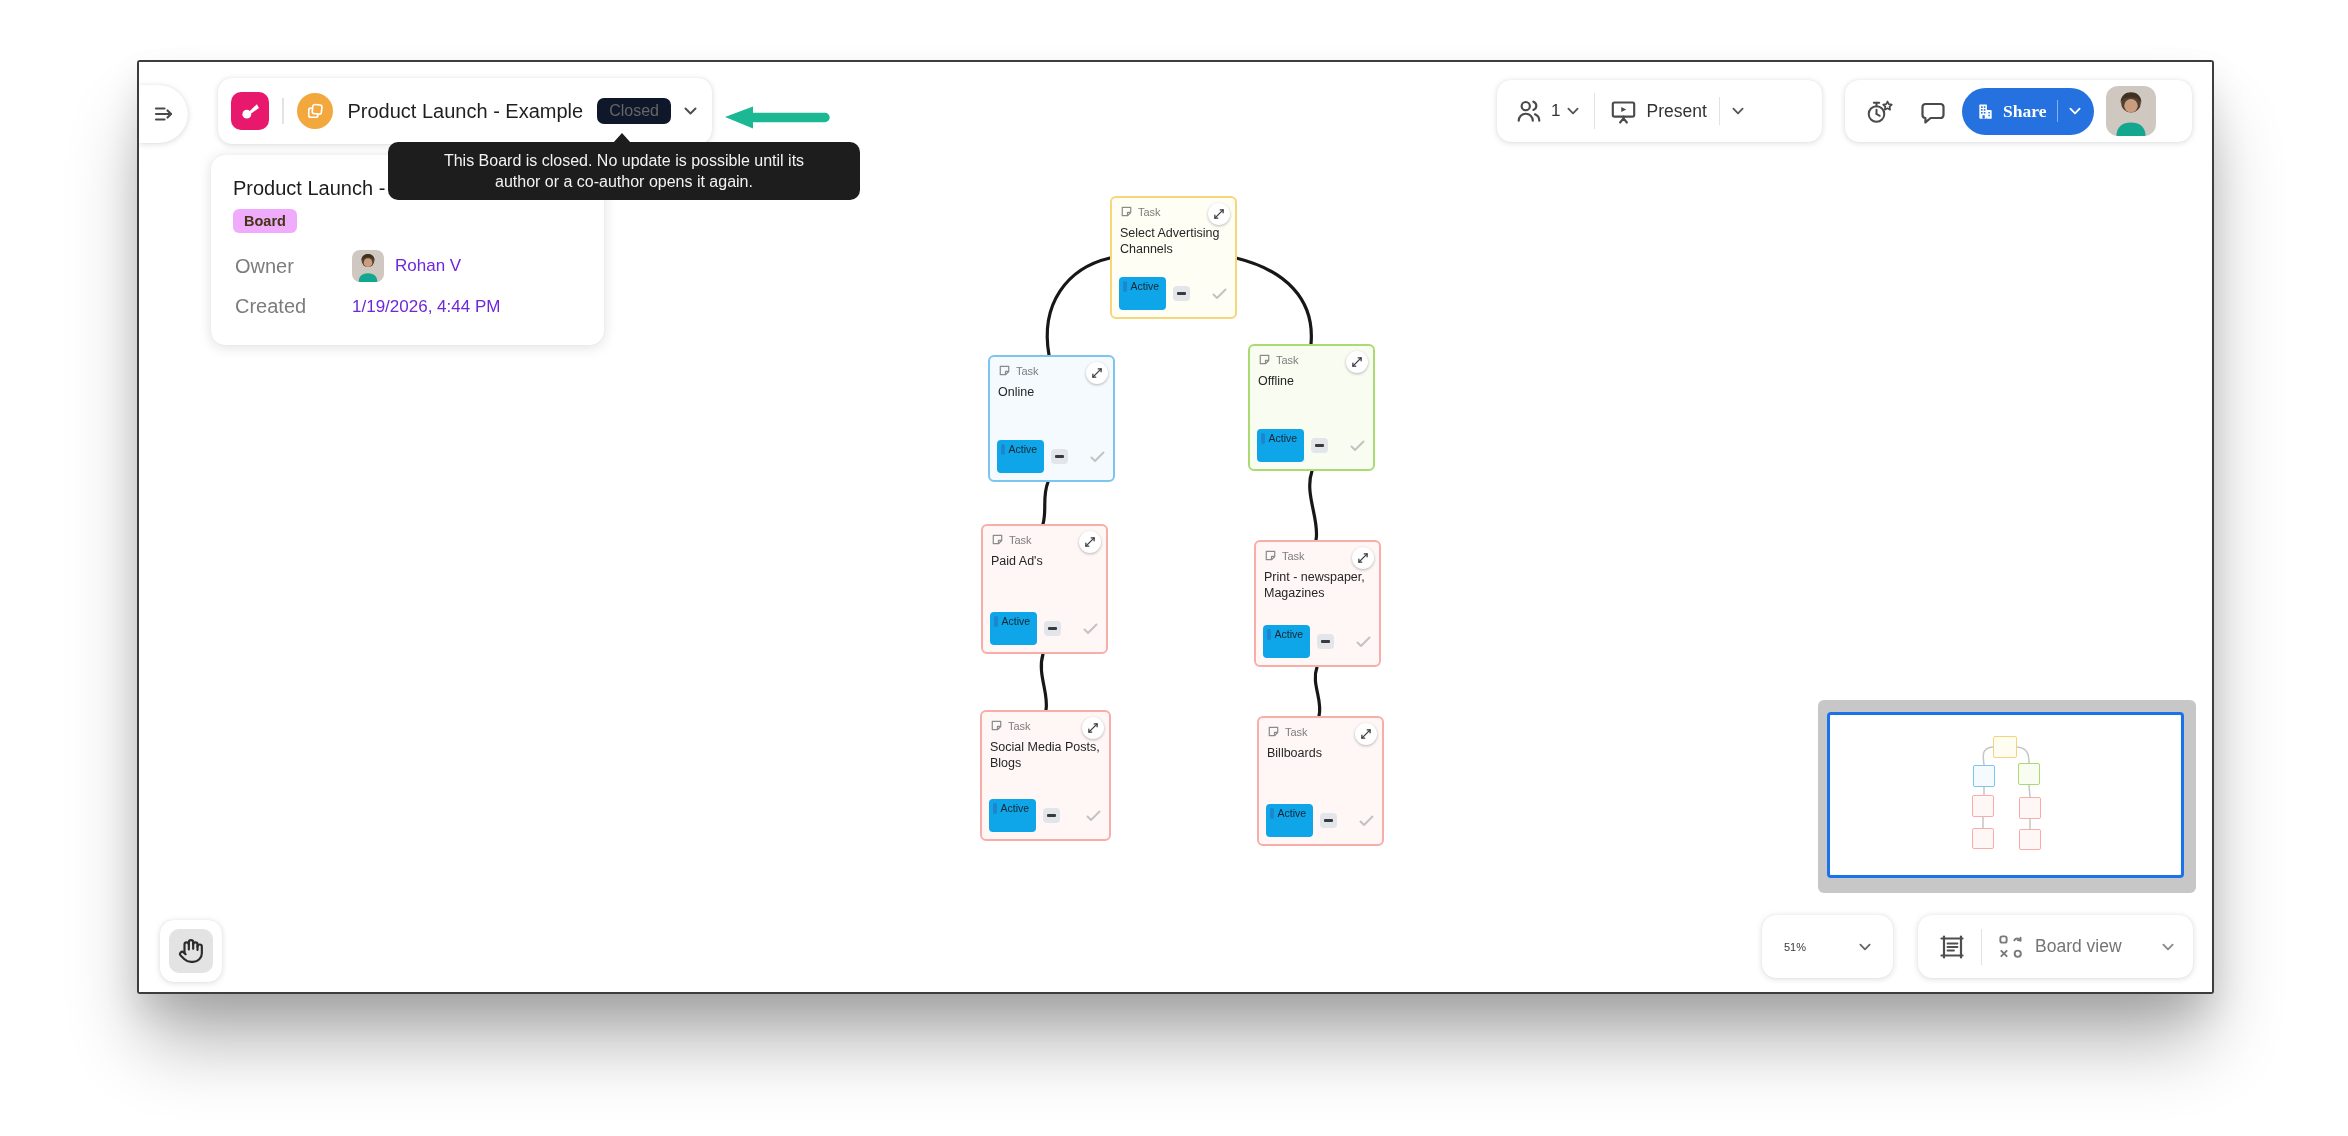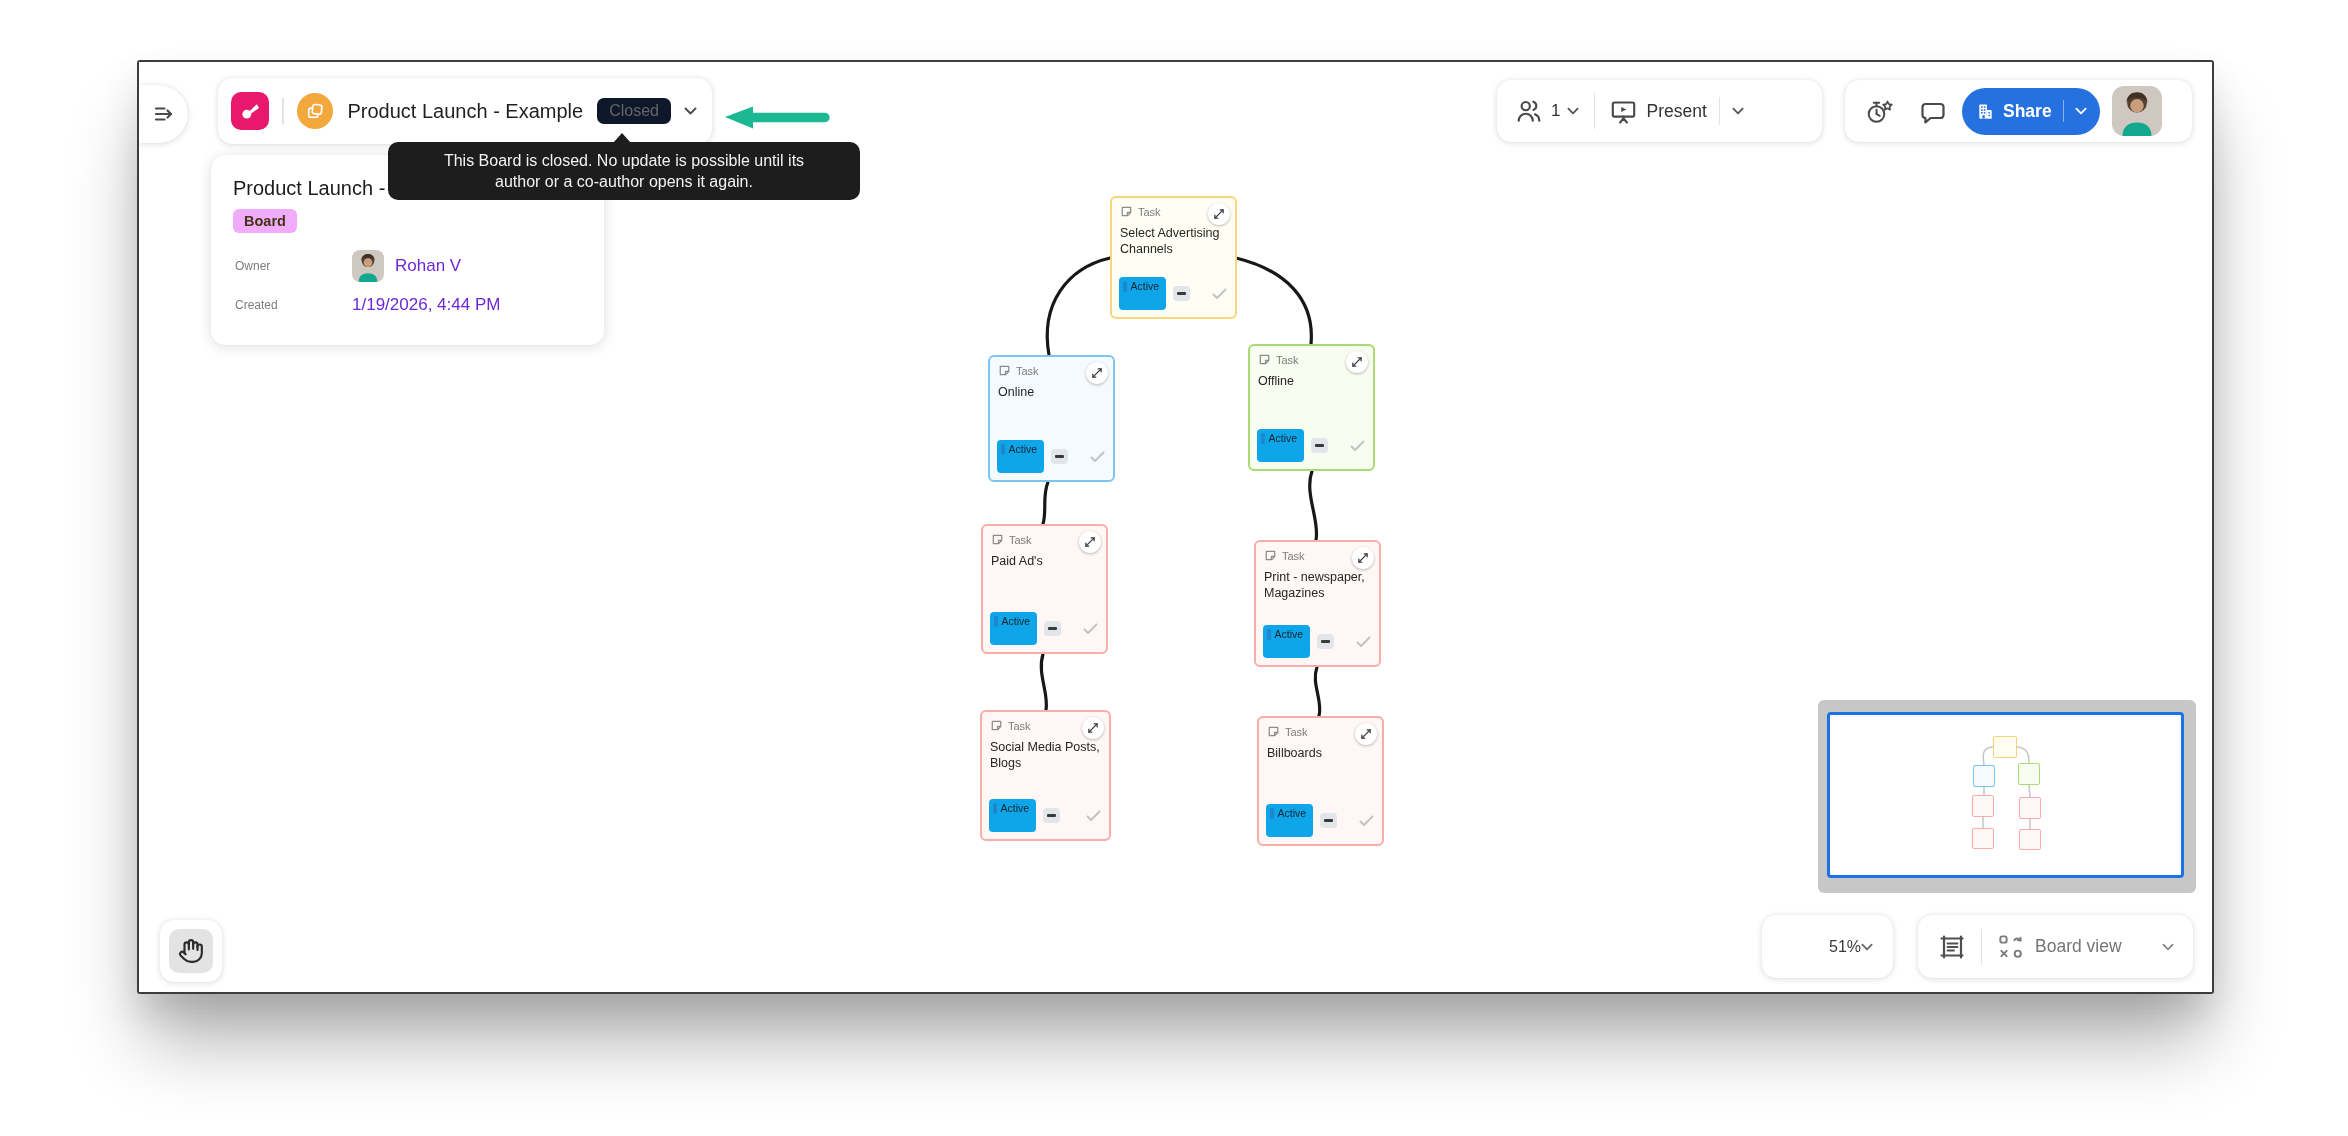--- a/index.html
+++ b/index.html
@@ -49,35 +49,35 @@
   
   .info-card{
     position:absolute;left:72px;top:93px;width:393px;height:190px;background:#fff;border-radius:14px;
     box-shadow:0 2px 14px rgba(0,0,0,0.13),0 0 1px rgba(0,0,0,0.1);z-index:6;
   }
   .info-title{position:absolute;left:22px;top:22px;font-size:20px;color:#1c1c1c;font-weight:500;white-space:nowrap;}
   .type-badge{position:absolute;left:22px;top:54px;background:#f0abfc;color:#40350f;font-size:14.5px;font-weight:700;padding:4px 11px;border-radius:6px;}
   .info-row{position:absolute;left:24px;right:20px;display:flex;align-items:center;}
   .info-row.r1{top:95px;}
   .info-row.r2{top:140px;}
-  .info-label{width:117px;font-size:12px;color:#7c7c7c;flex:none;}
+  .info-label{width:117px;font-size:20px;color:#7c7c7c;flex:none;}
   .mini-avatar{width:32px;height:32px;border-radius:8px;overflow:hidden;flex:none;margin-right:11px;}
   .info-value{font-size:17px;color:#6d28d9;font-weight:500;}
 
   
   .collab-pill{left:1358px;top:18px;width:325px;height:62px;padding:0 18px;z-index:5;}
   .count-num{font-size:17px;color:#333;margin:0 7px 0 8px;}
   .vdiv{width:1px;height:36px;background:#e2e2e2;margin:0 15px;flex:none;}
   .vdiv.short{height:28px;margin:0 12px;}
   .present-label{font-size:17.5px;color:#333;margin-left:9px;}
   .actions-pill{left:1706px;top:18px;width:347px;height:62px;padding:0 12px;z-index:5;}
   .icon-btn{display:flex;align-items:center;justify-content:center;padding:0 7px;}
   .share-btn{
     display:flex;align-items:center;height:47px;border-radius:24px;background:#2571E0;
-    padding:0 13px 0 14px;margin-left:8px;flex:none;
+    padding:0 13px 0 14px;margin-left:8px;flex:none;font-family:Liberation Serif, serif;
   }
   .share-label{color:#fff;font-size:17.5px;font-weight:600;margin-left:8px;}
   .share-div{width:1px;height:22px;background:rgba(255,255,255,0.45);margin:0 11px;}
   .avatar{width:50px;height:50px;border-radius:12px;overflow:hidden;margin-left:12px;flex:none;}
 
   
   .task-card{
     position:absolute;width:127px;height:127px;box-sizing:border-box;border-radius:6px;border:2.5px solid;padding:7px 7px 6px 8px;
     z-index:2;
   }
@@ -106,21 +106,21 @@
   .mini-node{position:absolute;box-sizing:border-box;border:1.5px solid;border-radius:2px;}
   .mini-yellow{border-color:#F4D47A;background:#fffdf2;}
   .mini-blue{border-color:#7CC5EF;background:#f4fafe;}
   .mini-green{border-color:#A9DB72;background:#f8fcf1;}
   .mini-red{border-color:#F8ADA8;background:#fff7f6;}
 
   
   .pan-btn{left:21px;top:858px;width:62px;height:62px;justify-content:center;z-index:5;}
   .pan-chip{width:44px;height:44px;border-radius:10px;background:#e3e3e3;display:flex;align-items:center;justify-content:center;}
   .zoom-pill{left:1623px;top:853px;width:131px;height:63px;padding:0 22px;justify-content:space-between;z-index:5;}
-  .zoom-value{font-size:16px;color:#3a3a3a;margin-left:45px;}
+  .zoom-value{font-size:11px;color:#3a3a3a;}
   .view-pill{left:1779px;top:853px;width:275px;height:63px;padding:0 19px;z-index:5;}
   .view-label{font-size:17.5px;color:#757575;margin-left:10px;}
   .view-chev{margin-left:auto;display:flex;}
 
   svg{display:block;}
 </style>
 </head>
 <body>
 
 <div class="app-frame">

